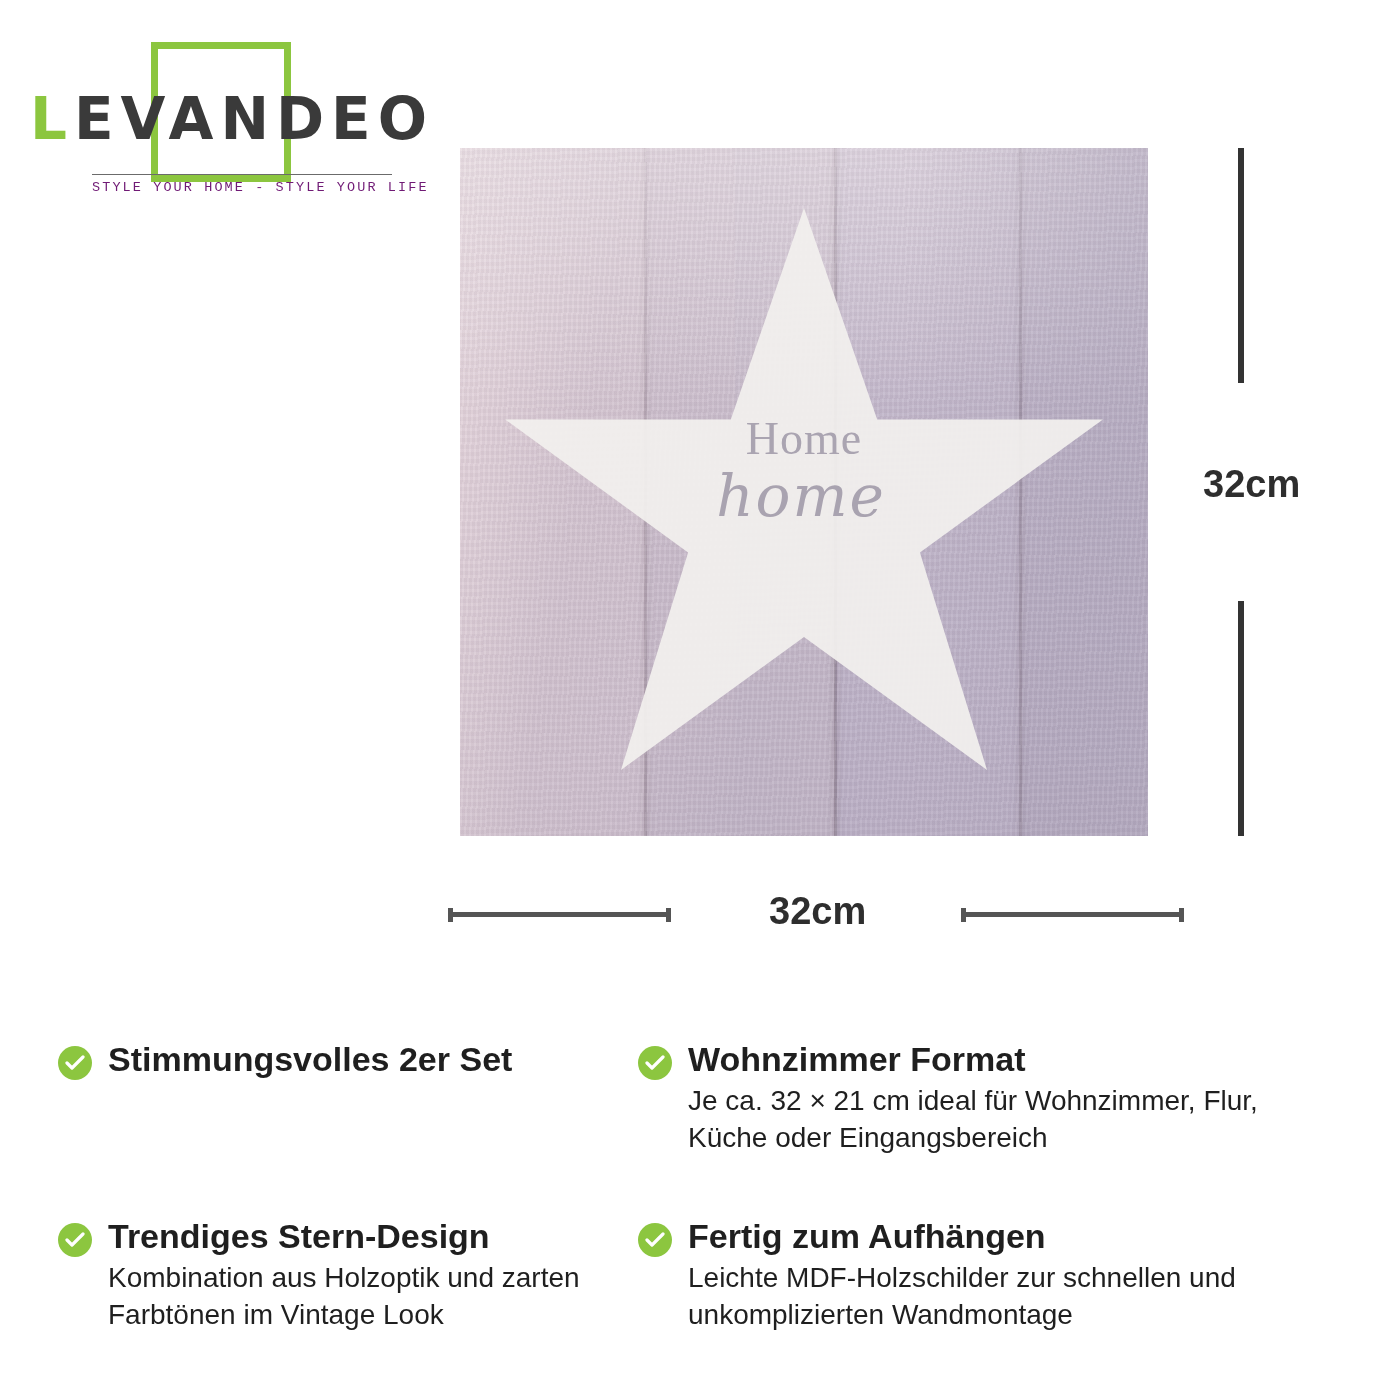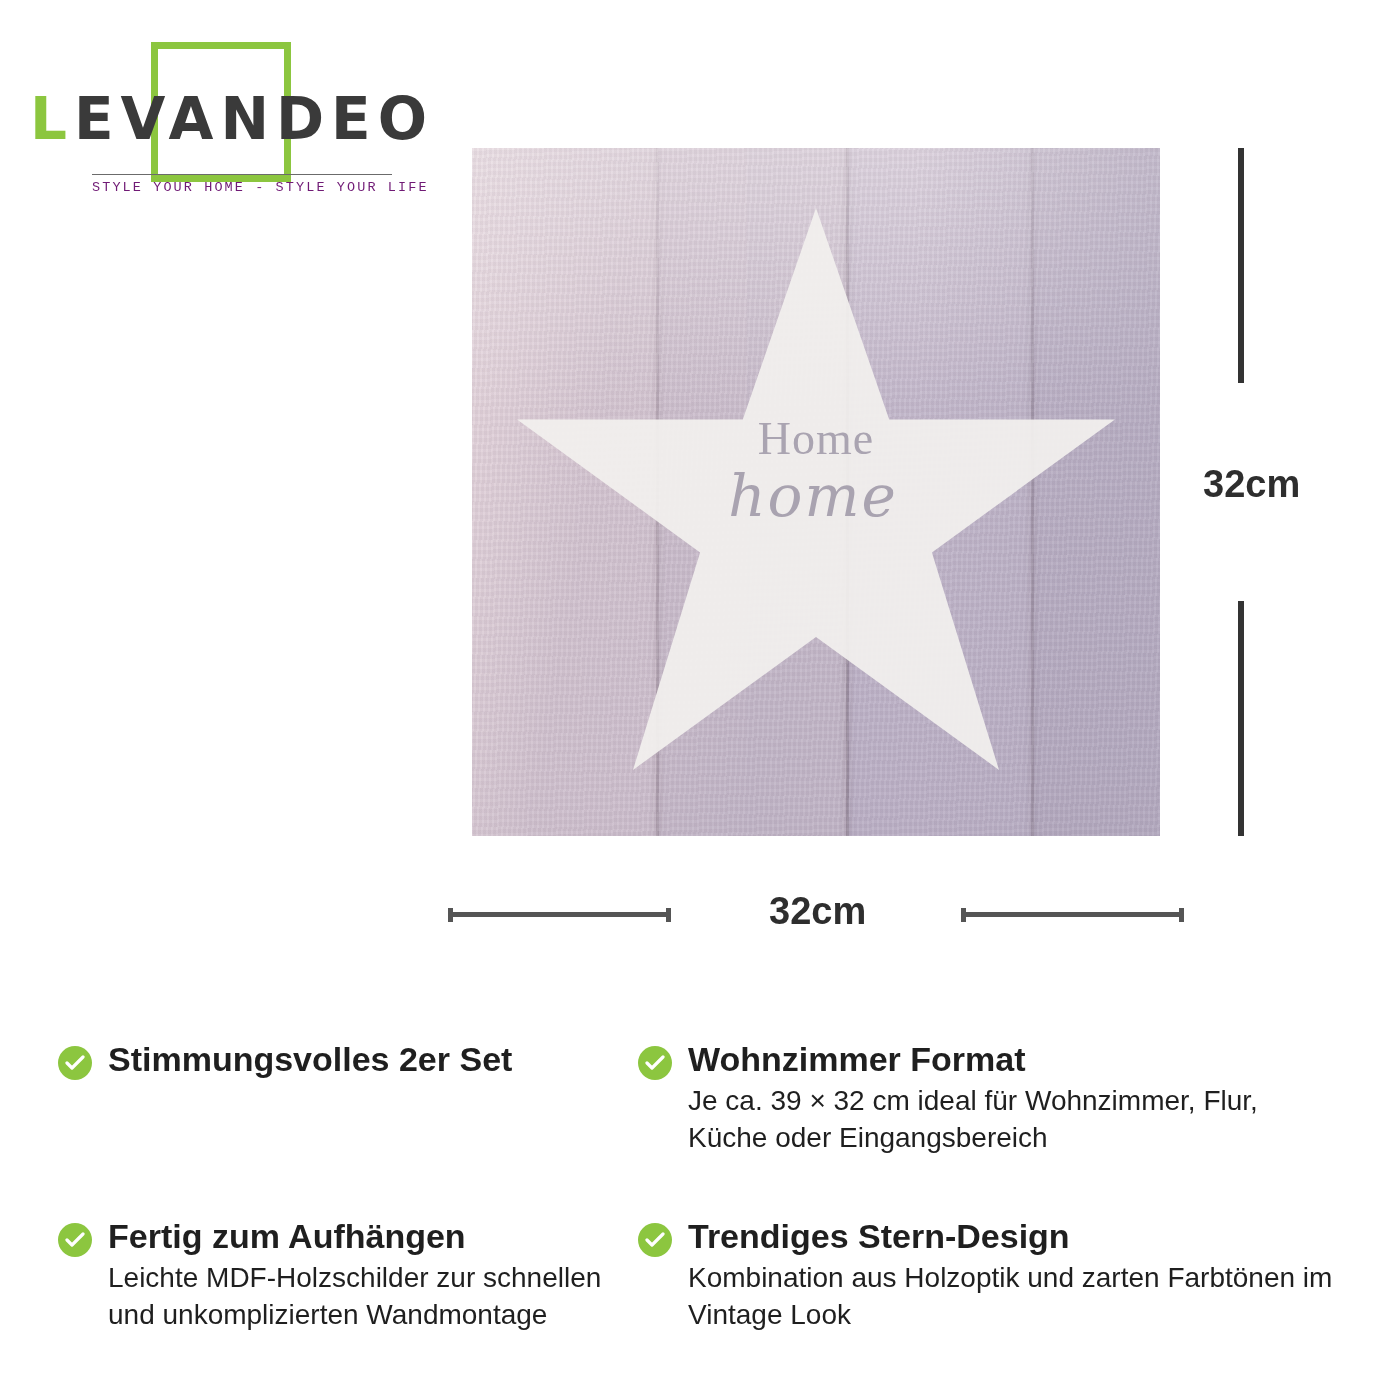--- a/index.html
+++ b/index.html
@@ -63,21 +63,21 @@
     left: 62px;
     top: 132px;
     width: 300px;
     height: 1px;
     background: #6b6b6b;
   }
 
   
   #product-image {
     position: absolute;
-    left: 472px;
+    left: 460px;
     top: 148px;
     width: 688px;
     height: 688px;
     overflow: hidden;
     background: #bcb3c6;
   }
   .plank {
     position: absolute;
     top: 0;
     height: 100%;
@@ -329,41 +329,41 @@
   </div>
 
   <div class="feature">
     <div class="check">
       <svg viewBox="0 0 20 18">
           <polyline points="2,9 7,14 18,3" fill="none" stroke="#ffffff" stroke-width="3.2" stroke-linecap="round" stroke-linejoin="round"></polyline>
         </svg>
     </div>
     <div class="feature-text">
       <div class="feature-title">Wohnzimmer Format</div>
-      <div class="feature-desc">Je ca. 39 × 32 cm ideal für Wohnzimmer, Flur, Küche oder Eingangsbereich</div>
+      <div class="feature-desc">Je ca. 32 × 21 cm ideal für Wohnzimmer, Flur, Küche oder Eingangsbereich</div>
     </div>
   </div>
 
   <div class="feature">
     <div class="check">
       <svg viewBox="0 0 20 18">
           <polyline points="2,9 7,14 18,3" fill="none" stroke="#ffffff" stroke-width="3.2" stroke-linecap="round" stroke-linejoin="round"></polyline>
         </svg>
     </div>
     <div class="feature-text">
-      <div class="feature-title">Fertig zum Aufhängen</div>
-      <div class="feature-desc">Leichte MDF-Holzschilder zur schnellen und unkomplizierten Wandmontage</div>
+      <div class="feature-title">Trendiges Stern-Design</div>
+      <div class="feature-desc">Kombination aus Holzoptik und zarten Farbtönen im Vintage Look</div>
     </div>
   </div>
 
   <div class="feature">
     <div class="check">
       <svg viewBox="0 0 20 18">
           <polyline points="2,9 7,14 18,3" fill="none" stroke="#ffffff" stroke-width="3.2" stroke-linecap="round" stroke-linejoin="round"></polyline>
         </svg>
     </div>
     <div class="feature-text">
-      <div class="feature-title">Trendiges Stern-Design</div>
-      <div class="feature-desc">Kombination aus Holzoptik und zarten Farbtönen im Vintage Look</div>
+      <div class="feature-title">Fertig zum Aufhängen</div>
+      <div class="feature-desc">Leichte MDF-Holzschilder zur schnellen und unkomplizierten Wandmontage</div>
     </div>
   </div>
 
 </div>
 
 </body></html>

